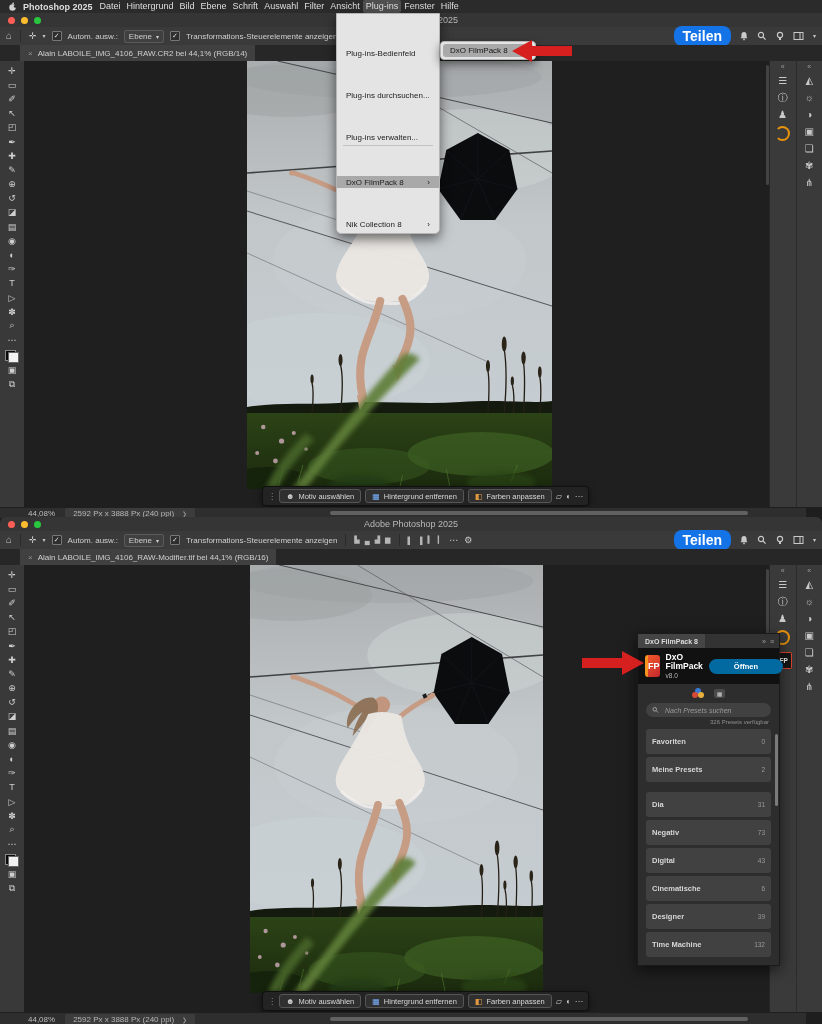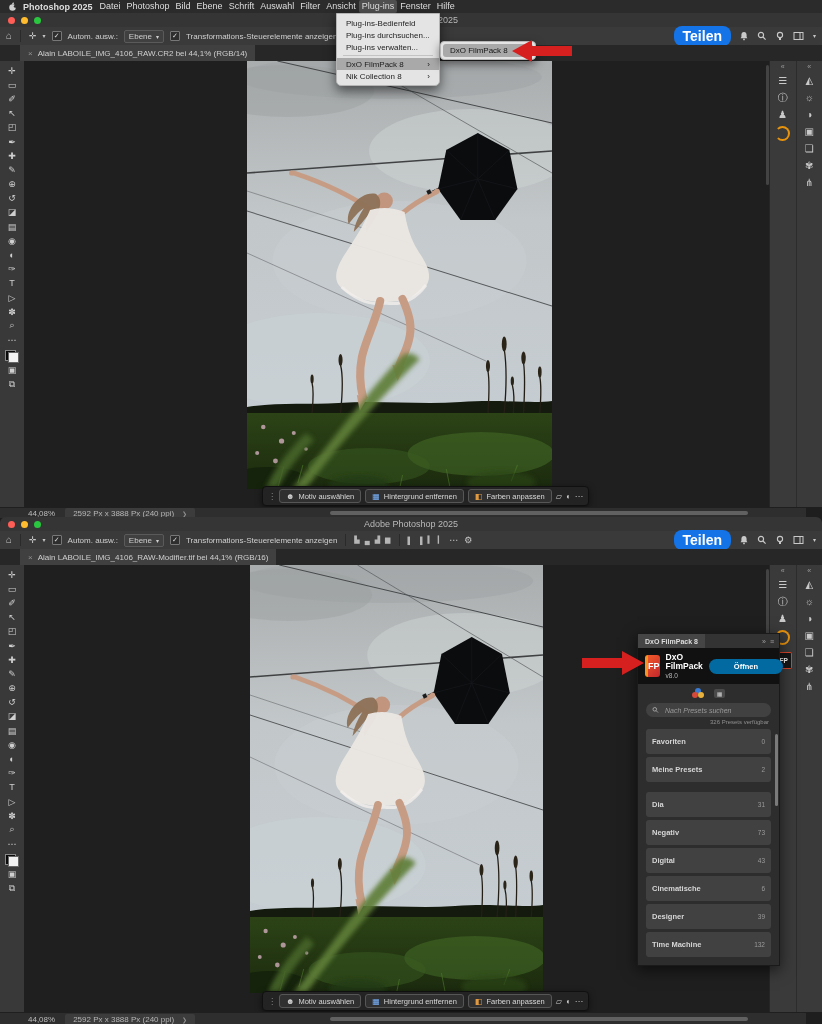--- a/index.html
+++ b/index.html
@@ -72,21 +72,21 @@
   .statusbar{position:absolute;left:0;right:16px;background:#2e2e2e;border-top:1px solid #1f1f1f;
              display:flex;align-items:center;gap:10px;padding-left:28px;color:#bdbdbd;font-size:8px;}
   .docpill{background:#3c3c3c;border-radius:2px;padding:1px 8px;display:flex;gap:8px;align-items:center;color:#b5b5b5;}
   .docpill .c{font-size:6px;color:#8f8f8f;}
   .hscroll{position:absolute;left:330px;right:58px;top:50%;margin-top:-2px;height:4px;background:#6e6e6e;
            border-radius:2px;opacity:.8;}
   
   .menupop{position:absolute;left:336px;top:13px;width:102px;background:#e4e4e4;border:1px solid #b5b5b5;
            border-radius:0 0 5px 5px;box-shadow:0 5px 12px rgba(0,0,0,.55);padding:3px 0;z-index:40;
            font-size:8px;color:#1c1c1c;}
-  .menupop .mi{padding:1.5px 9px;display:flex;justify-content:space-between;align-items:center;white-space:nowrap;}
+  .menupop .mi{padding:1.5px 9px;display:flex;justify-content:space-between;align-items:center;white-space:nowrap;margin-top:30px;}
   .menupop .mi.hl{background:#a9a9a9;}
   .menupop .msep{height:1px;background:#c3c3c3;margin:2px 6px;}
   .submenu{position:absolute;left:440px;top:41px;width:90px;background:#e4e4e4;border:1px solid #b5b5b5;
            border-radius:4px;box-shadow:0 4px 10px rgba(0,0,0,.5);padding:2px;z-index:41;}
   .submenu .smi{background:#a9a9a9;border-radius:3px;font-size:8px;color:#151515;padding:2px 7px;white-space:nowrap;}
   
   .arrow{position:absolute;z-index:60;}
   
   .dxo{position:absolute;left:637px;top:68px;width:141px;background:#2d2d2d;border:1px solid #1a1a1a;
        box-shadow:0 4px 14px rgba(0,0,0,.6);z-index:20;}
@@ -231,21 +231,21 @@
   <div class="win" style="top:0;height:517px;">
     <div class="menubar">
       <svg width="9" height="10" viewBox="0 0 10 11">
         <circle cx="5" cy="6" r="3.6" fill="#cfcfcf"></circle>
           <circle cx="8.2" cy="4.6" r="1.7" fill="#2b2b2b"></circle>
         <ellipse cx="5.6" cy="1.7" rx="0.9" ry="1.3" fill="#cfcfcf" transform="rotate(30 5.6 1.7)"></ellipse>
       </svg>
       <span class="appname">Photoshop 2025</span>
       <div class="mitems">
           <span>Datei</span>
-          <span>Photoshop</span>
+          <span>Hintergrund</span>
           <span>Bild</span>
           <span>Ebene</span>
           <span>Schrift</span>
           <span>Auswahl</span>
           <span>Filter</span>
           <span>Ansicht</span>
           <span>Plug-ins</span>
           <span>Fenster</span>
           <span>Hilfe</span>
         </div>

